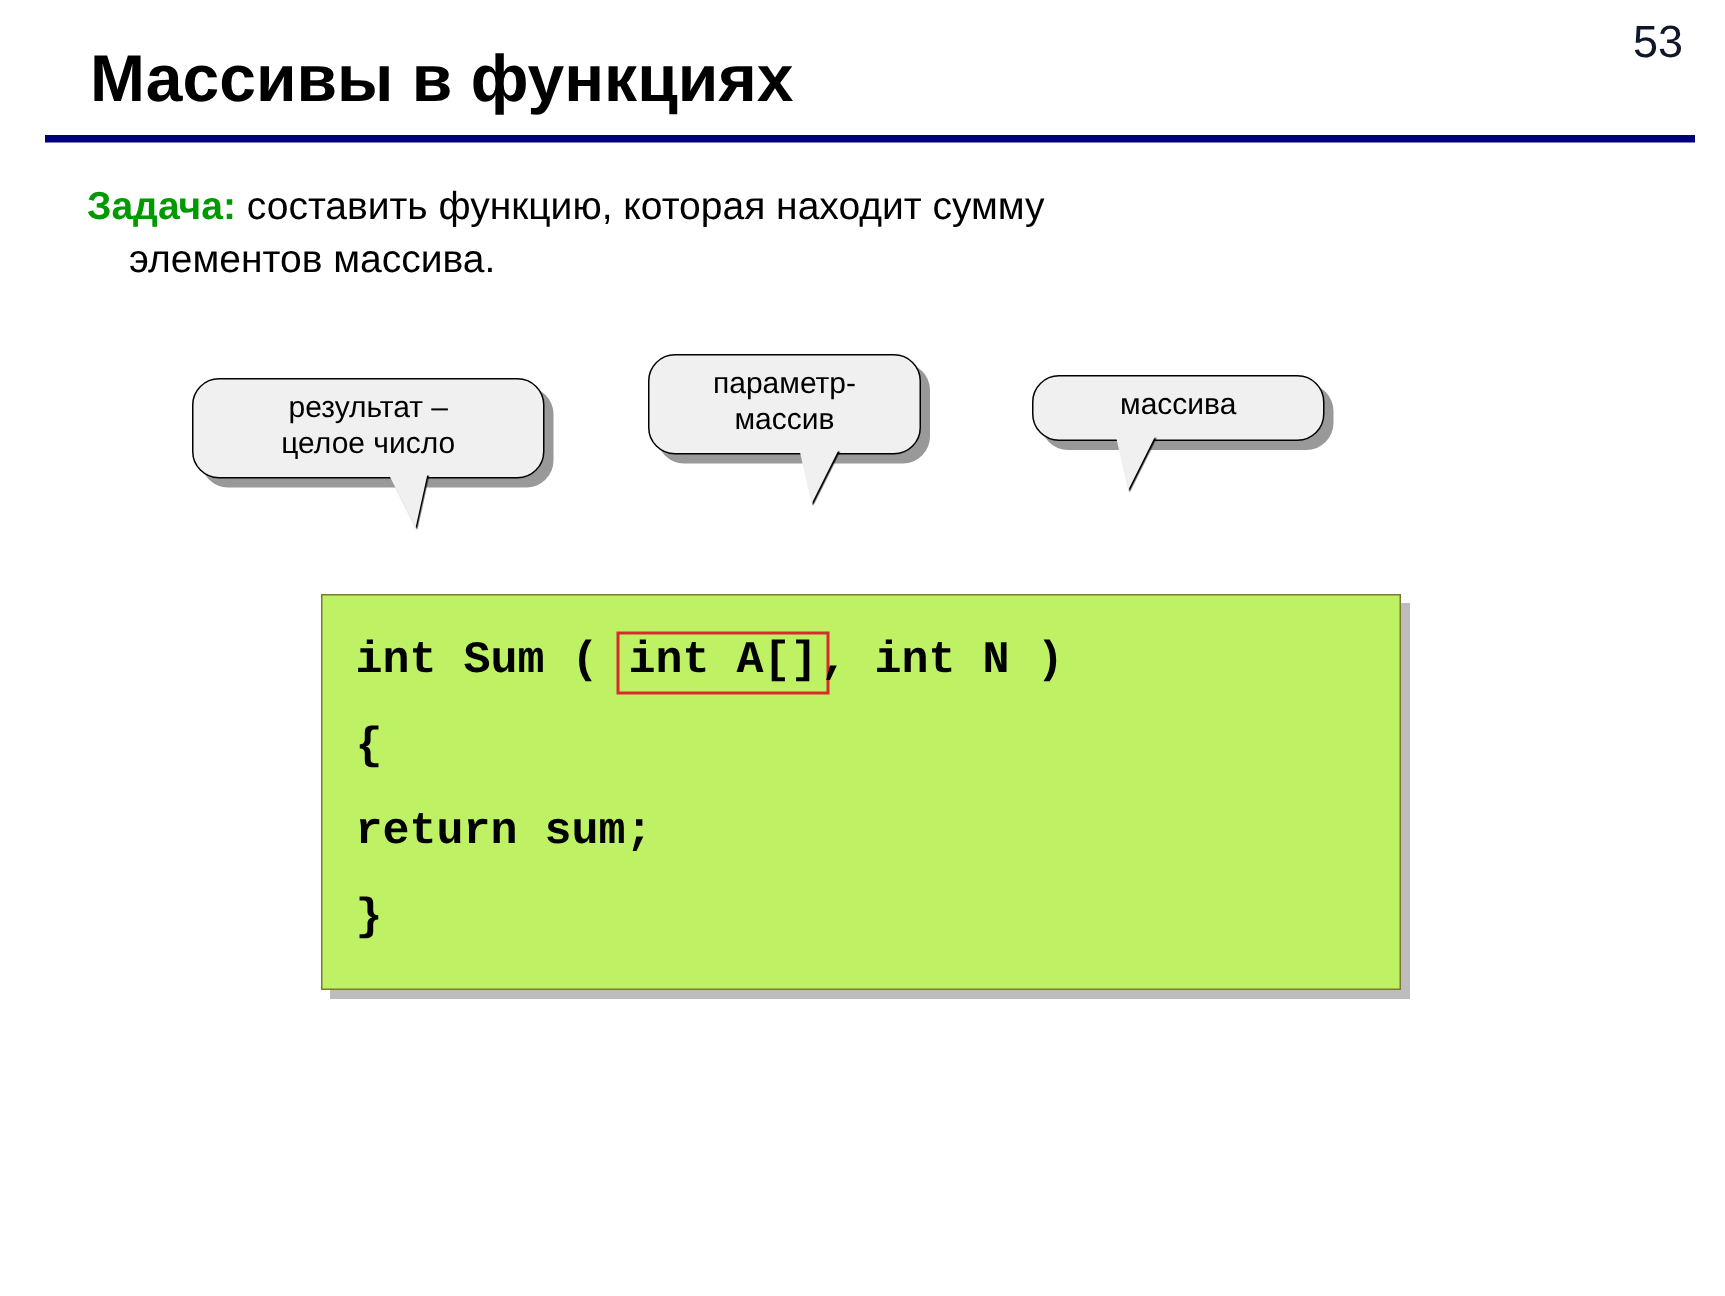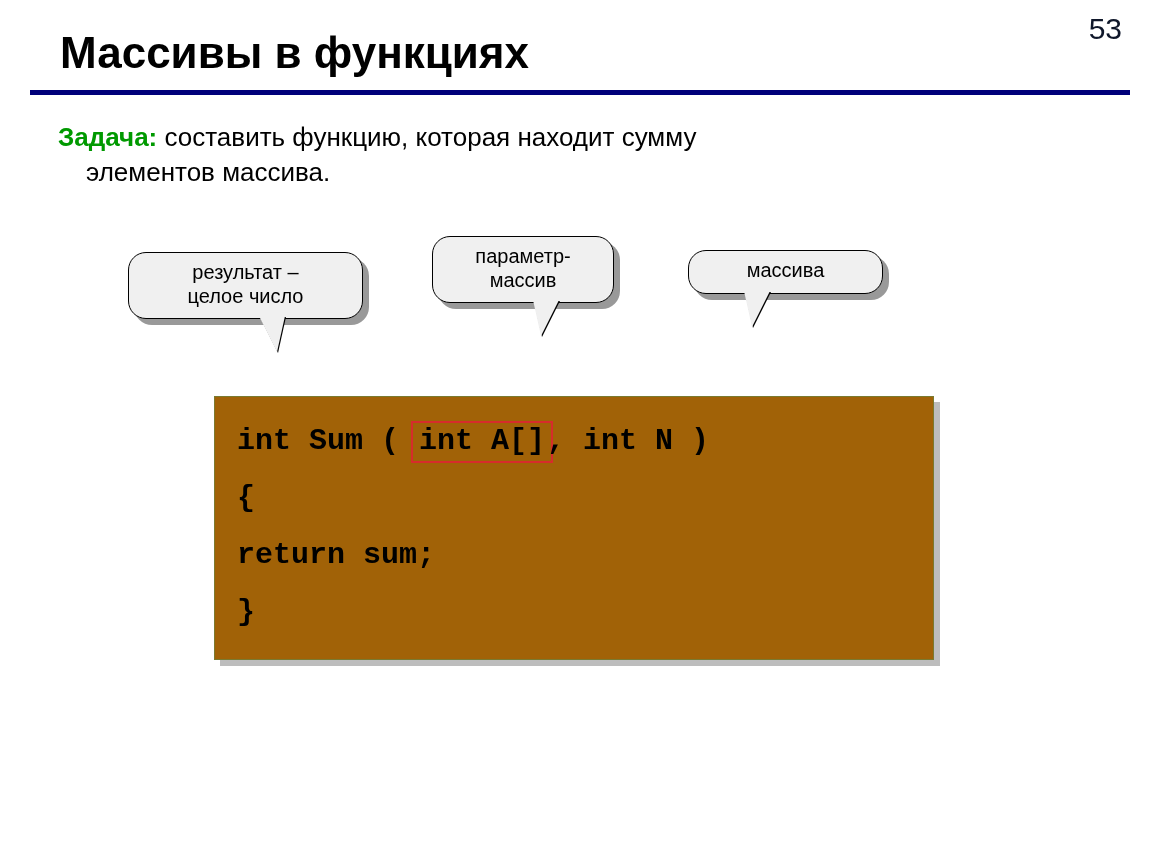--- a/index.html
+++ b/index.html
@@ -91,21 +91,21 @@
 
   #callout3 { top: 250px; left: 688px; width: 195px; }
   #callout3 .tail-dl { left: 55px; }
 
   
   .codebox {
     position: absolute;
     top: 396px;
     left: 214px;
     width: 720px;
-    background: #a16207;
+    background: #bef264;
     border: 1px solid #7a7a30;
     box-shadow: 6px 6px 0 #bdbdbd;
     padding: 16px 22px 18px;
   }
   .codeline {
     font-family: "Courier New", monospace;
     font-size: 30px;
     font-weight: bold;
     color: #000;
     line-height: 1.9;

